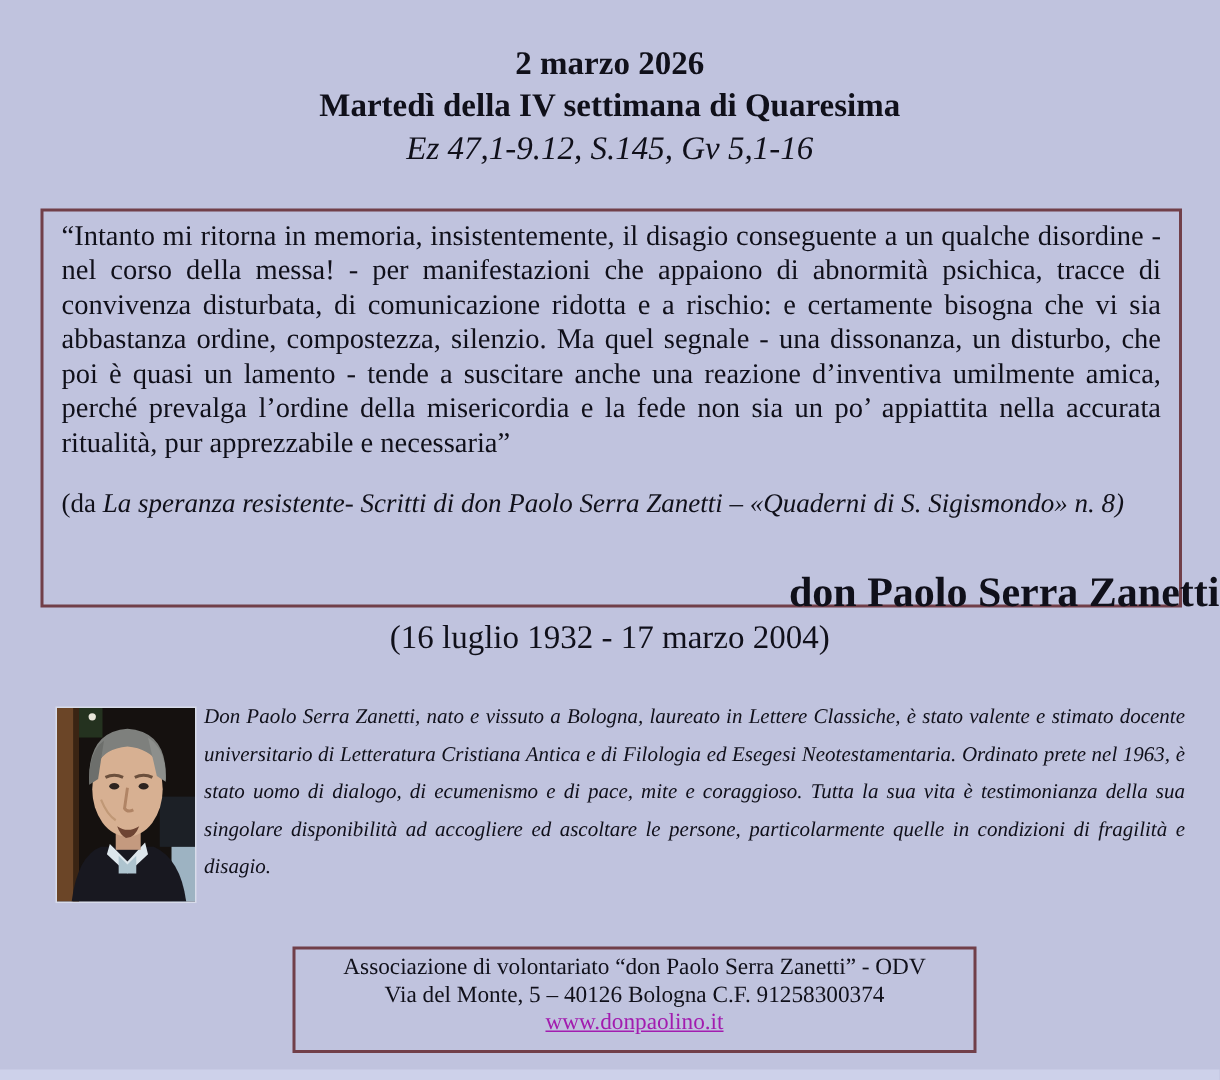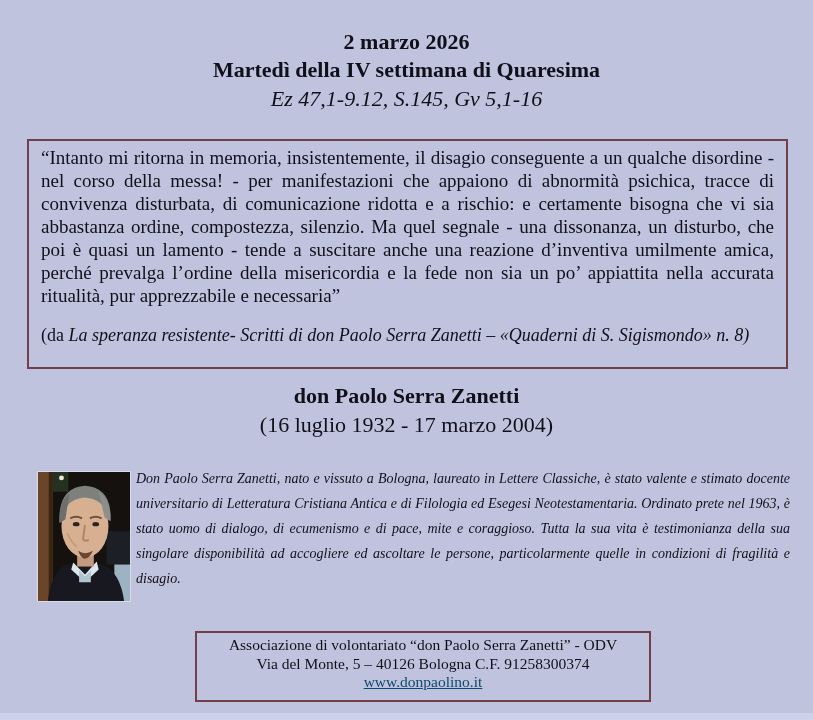--- a/index.html
+++ b/index.html
@@ -9,49 +9,49 @@
     position: relative;
     overflow: hidden;
     font-family: "Liberation Serif", serif;
     color: #10101a;
   }
   .header { position: absolute; top: 28px; left: 0; right: 0; text-align: center; }
   .h-date, .h-day { font-size: 22px; font-weight: bold; line-height: 28px; }
   .h-readings { font-size: 22px; font-style: italic; line-height: 29px; }
 
   .quote-box {
-    position: absolute; top: 139px; left: 27px; width: 761px; height: 230px;
+    position: absolute; top: 139px; left: 27px; width: 761px; height: 266px;
     box-sizing: border-box;
     border: 2px solid #713f49;
     padding: 5px 12px 4px 12px;
   }
   .quote-text { font-size: 19px; line-height: 23px; text-align: justify; }
   .quote-attr { margin-top: 17px; font-size: 18px; line-height: 23px; white-space: nowrap; }
   .quote-attr .it { font-style: italic; }
 
   .name-block { position: absolute; top: 382px; left: 0; right: 0; text-align: center; }
-  .s-name { font-size: 22px; font-weight: bold; line-height: 28px; }
+  .s-name { font-size: 28px; font-weight: bold; line-height: 28px; text-align: right; }
   .s-dates { font-size: 22px; line-height: 29px; }
 
   .bio { position: absolute; top: 466px; left: 37px; width: 753px; }
   .photo {
     float: left; width: 94px; height: 131px; margin: 5px 5px 0 0;
     border: 1px solid #d8dcea; box-sizing: border-box;
   }
   .photo svg { display: block; width: 100%; height: 100%; }
   .bio-text { font-size: 14px; font-style: italic; line-height: 25px; text-align: justify; }
 
   .footer-box {
     position: absolute; top: 631px; left: 195px; width: 456px; height: 71px;
     box-sizing: border-box;
     border: 2px solid #713f49;
     text-align: center; padding-top: 3px;
   }
   .f-line { font-size: 15.5px; line-height: 18.5px; }
-  .f-link { display: block; font-size: 15.5px; line-height: 18.5px; color: #0c4a6e; text-decoration: underline; }
+  .f-link { display: block; font-size: 15.5px; line-height: 18.5px; color: #a21caf; text-decoration: underline; }
 
   .bottom-strip {
     position: absolute; left: 0; right: 0; bottom: 0; height: 7px;
     background: #cdd1ea;
   }
 </style>
 </head>
 <body>
 
 <div class="header">

